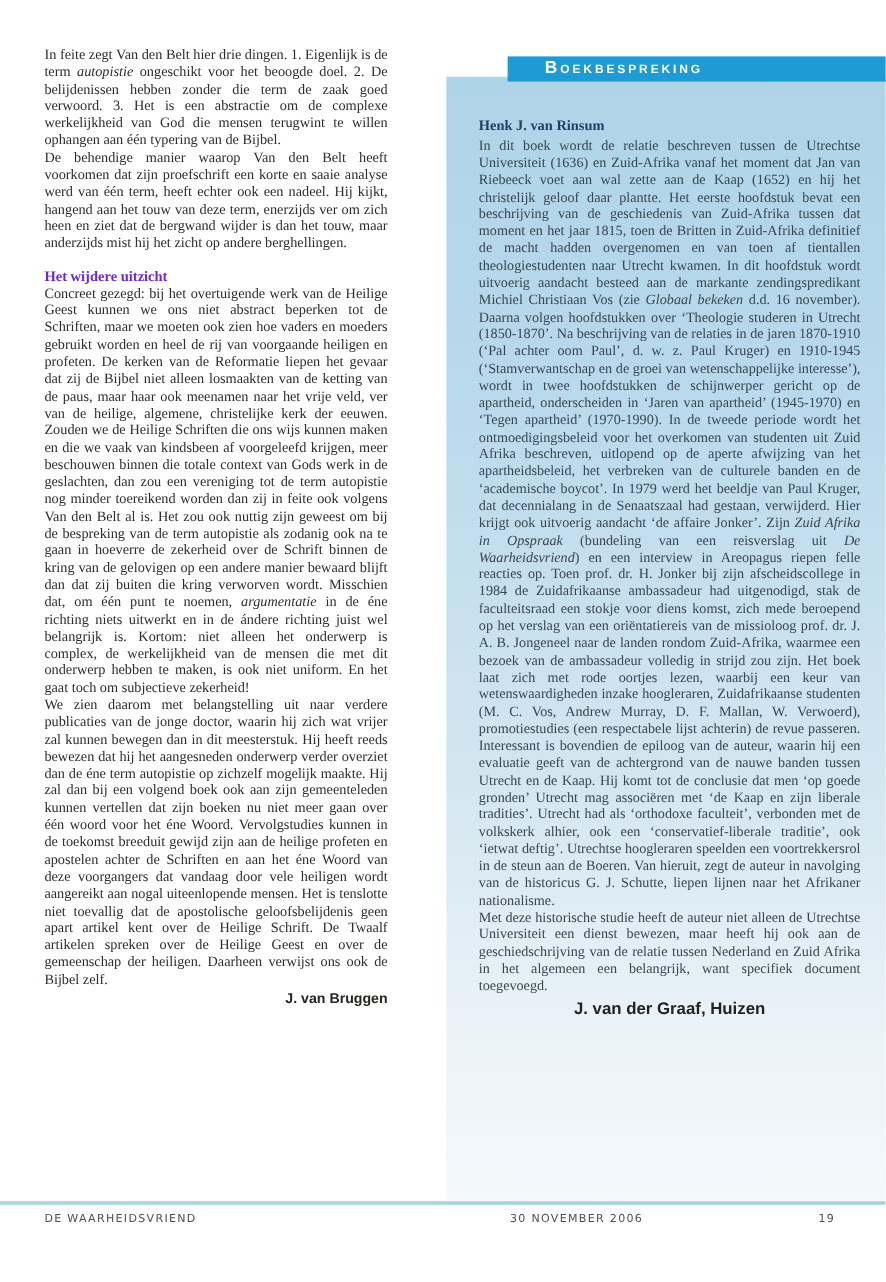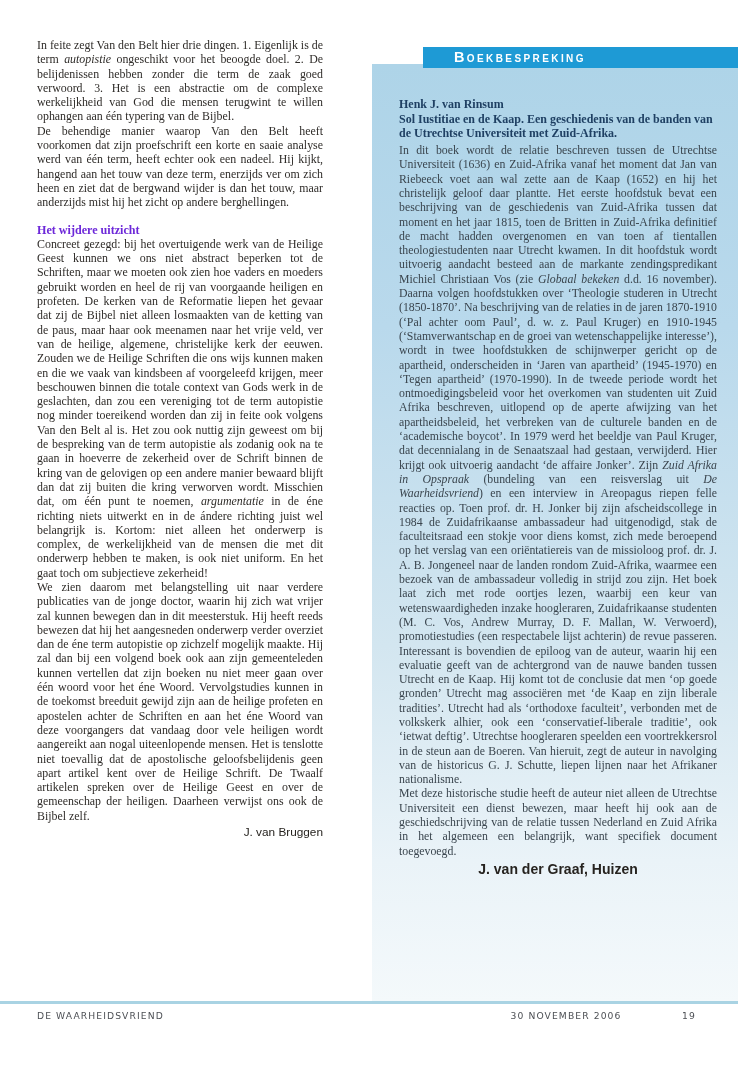--- a/index.html
+++ b/index.html
@@ -16,21 +16,21 @@
     text-align:justify; color:#2f2c29;
     hyphens:auto; -webkit-hyphens:auto;
   }
   .left-col p { margin:0; }
   .left-col h3 {
     margin:13px 0 0 0; font-size:12.1px; line-height:14.3px;
     color:#6d28d9; font-weight:bold;
   }
   .signature {
     text-align:right; font-family:"Liberation Sans", sans-serif;
-    font-weight:normal; font-size:11.8px; color:#26231f; margin-top:2px;
+    font-weight:bold; font-size:11.8px; color:#26231f; margin-top:2px;
   }
 
   
   .review-box {
     position:absolute; left:336px; top:64px; width:367px; height:938px;
     background:linear-gradient(180deg,
       #aed4e8 0%, #b9d9ec 28%, #d3e6f0 62%, #eaf3f8 85%, #f4f9fb 100%);
     overflow:hidden;
     margin-left:36px;
   }
@@ -61,40 +61,39 @@
   .footer-rule {
     position:absolute; left:0; top:1001px; width:738px; height:3px;
     background:#a9d3e3;
   }
   .footer-text {
     position:absolute; top:1010px;
     font-family:"DejaVu Sans", sans-serif; font-size:9.2px;
     letter-spacing:1.1px; color:#4c4f54; white-space:nowrap;
   }
   .footer-journal { left:37px; }
-  .footer-date { left:456px; width:220px; text-align:center; }
+  .footer-date { left:425px; width:220px; }
   .footer-page { left:682px; width:21px; }
 </style>
 </head>
 <body>
 
 <div class="left-col">
   <p><span>In feite zegt Van den Belt hier drie dingen. 1. Eigenlijk is de term </span><span style="font-style: italic;">autopistie</span><span> ongeschikt voor het beoogde doel. 2. De belijdenissen hebben zonder die term de zaak goed verwoord. 3. Het is een abstractie om de complexe werkelijkheid van God die mensen terugwint te willen ophangen aan één typering van de Bijbel.</span></p>
   <p><span>De behendige manier waarop Van den Belt heeft voorkomen dat zijn proefschrift een korte en saaie analyse werd van één term, heeft echter ook een nadeel. Hij kijkt, hangend aan het touw van deze term, enerzijds ver om zich heen en ziet dat de bergwand wijder is dan het touw, maar anderzijds mist hij het zicht op andere berghellingen.</span></p>
   <h3>Het wijdere uitzicht</h3>
   <p><span>Concreet gezegd: bij het overtuigende werk van de Heilige Geest kunnen we ons niet abstract beperken tot de Schriften, maar we moeten ook zien hoe vaders en moeders gebruikt worden en heel de rij van voorgaande heiligen en profeten. De kerken van de Reformatie liepen het gevaar dat zij de Bijbel niet alleen losmaakten van de ketting van de paus, maar haar ook meenamen naar het vrije veld, ver van de heilige, algemene, christelijke kerk der eeuwen. Zouden we de Heilige Schriften die ons wijs kunnen maken en die we vaak van kindsbeen af voorgeleefd krijgen, meer beschouwen binnen die totale context van Gods werk in de geslachten, dan zou een vereniging tot de term autopistie nog minder toereikend worden dan zij in feite ook volgens Van den Belt al is. Het zou ook nuttig zijn geweest om bij de bespreking van de term autopistie als zodanig ook na te gaan in hoeverre de zekerheid over de Schrift binnen de kring van de gelovigen op een andere manier bewaard blijft dan dat zij buiten die kring verworven wordt. Misschien dat, om één punt te noemen, </span><span style="font-style: italic;">argumentatie</span><span> in de éne richting niets uitwerkt en in de ándere richting juist wel belangrijk is. Kortom: niet alleen het onderwerp is complex, de werkelijkheid van de mensen die met dit onderwerp hebben te maken, is ook niet uniform. En het gaat toch om subjectieve zekerheid!</span></p>
   <p><span>We zien daarom met belangstelling uit naar verdere publicaties van de jonge doctor, waarin hij zich wat vrijer zal kunnen bewegen dan in dit meesterstuk. Hij heeft reeds bewezen dat hij het aangesneden onderwerp verder overziet dan de éne term autopistie op zichzelf mogelijk maakte. Hij zal dan bij een volgend boek ook aan zijn gemeenteleden kunnen vertellen dat zijn boeken nu niet meer gaan over één woord voor het éne Woord. Vervolgstudies kunnen in de toekomst breeduit gewijd zijn aan de heilige profeten en apostelen achter de Schriften en aan het éne Woord van deze voorgangers dat vandaag door vele heiligen wordt aangereikt aan nogal uiteenlopende mensen. Het is tenslotte niet toevallig dat de apostolische geloofsbelijdenis geen apart artikel kent over de Heilige Schrift. De Twaalf artikelen spreken over de Heilige Geest en over de gemeenschap der heiligen. Daarheen verwijst ons ook de Bijbel zelf.</span></p>
   <div class="signature">J. van Bruggen</div>
 </div>
 
 <div class="review-box">
   <div class="review-inner">
     <div class="book-info">
       <div>Henk J. van Rinsum</div>
-      <div>Sol Iustitiae en de Kaap. Een geschiedenis van de banden van de Utrechtse Universiteit met Zuid-Afrika.</div>
     </div>
     <div class="review-body">
       <p><span>In dit boek wordt de relatie beschreven tussen de Utrechtse Universiteit (1636) en Zuid-Afrika vanaf het moment dat Jan van Riebeeck voet aan wal zette aan de Kaap (1652) en hij het christelijk geloof daar plantte. Het eerste hoofdstuk bevat een beschrijving van de geschiedenis van Zuid-Afrika tussen dat moment en het jaar 1815, toen de Britten in Zuid-Afrika definitief de macht hadden overgenomen en van toen af tientallen theologiestudenten naar Utrecht kwamen. In dit hoofdstuk wordt uitvoerig aandacht besteed aan de markante zendingspredikant Michiel Christiaan Vos (zie </span><span style="font-style: italic;">Globaal bekeken</span><span> d.d. 16 november). Daarna volgen hoofdstukken over ‘Theologie studeren in Utrecht (1850-1870’. Na beschrijving van de relaties in de jaren 1870-1910 (‘Pal achter oom Paul’, d. w. z. Paul Kruger) en 1910-1945 (‘Stamverwantschap en de groei van wetenschappelijke interesse’), wordt in twee hoofdstukken de schijnwerper gericht op de apartheid, onderscheiden in ‘Jaren van apartheid’ (1945-1970) en ‘Tegen apartheid’ (1970-1990). In de tweede periode wordt het ontmoedigingsbeleid voor het overkomen van studenten uit Zuid Afrika beschreven, uitlopend op de aperte afwijzing van het apartheidsbeleid, het verbreken van de culturele banden en de ‘academische boycot’. In 1979 werd het beeldje van Paul Kruger, dat decennialang in de Senaatszaal had gestaan, verwijderd. Hier krijgt ook uitvoerig aandacht ‘de affaire Jonker’. Zijn </span><span style="font-style: italic;">Zuid Afrika in Opspraak</span><span> (bundeling van een reisverslag uit </span><span style="font-style: italic;">De Waarheidsvriend</span><span>) en een interview in Areopagus riepen felle reacties op. Toen prof. dr. H. Jonker bij zijn afscheidscollege in 1984 de Zuidafrikaanse ambassadeur had uitgenodigd, stak de faculteitsraad een stokje voor diens komst, zich mede beroepend op het verslag van een oriëntatiereis van de missioloog prof. dr. J. A. B. Jongeneel naar de landen rondom Zuid-Afrika, waarmee een bezoek van de ambassadeur volledig in strijd zou zijn. Het boek laat zich met rode oortjes lezen, waarbij een keur van wetenswaardigheden inzake hoogleraren, Zuidafrikaanse studenten (M. C. Vos, Andrew Murray, D. F. Mallan, W. Verwoerd),  promotiestudies (een respectabele lijst achterin) de revue passeren. Interessant is bovendien de epiloog van de auteur, waarin hij een evaluatie geeft van de achtergrond van de nauwe banden tussen Utrecht en de Kaap. Hij komt tot de conclusie dat men ‘op goede gronden’ Utrecht mag associëren met ‘de Kaap en zijn liberale tradities’. Utrecht had als ‘orthodoxe faculteit’, verbonden met de volkskerk alhier, ook een ‘conservatief-liberale traditie’, ook ‘ietwat deftig’. Utrechtse hoogleraren speelden een voortrekkersrol in de steun aan de Boeren. Van hieruit, zegt de auteur in navolging van de historicus G. J. Schutte, liepen lijnen naar het Afrikaner nationalisme.</span></p>
       <p><span>Met deze historische studie heeft de auteur niet alleen de Utrechtse Universiteit een dienst bewezen, maar heeft hij ook aan de geschiedschrijving van de relatie tussen Nederland en Zuid Afrika in het algemeen een belangrijk, want specifiek document toegevoegd.</span></p>
     </div>
     <div class="review-sig">J. van der Graaf, Huizen</div>
   </div>
 </div>
 
 <div class="banner">

